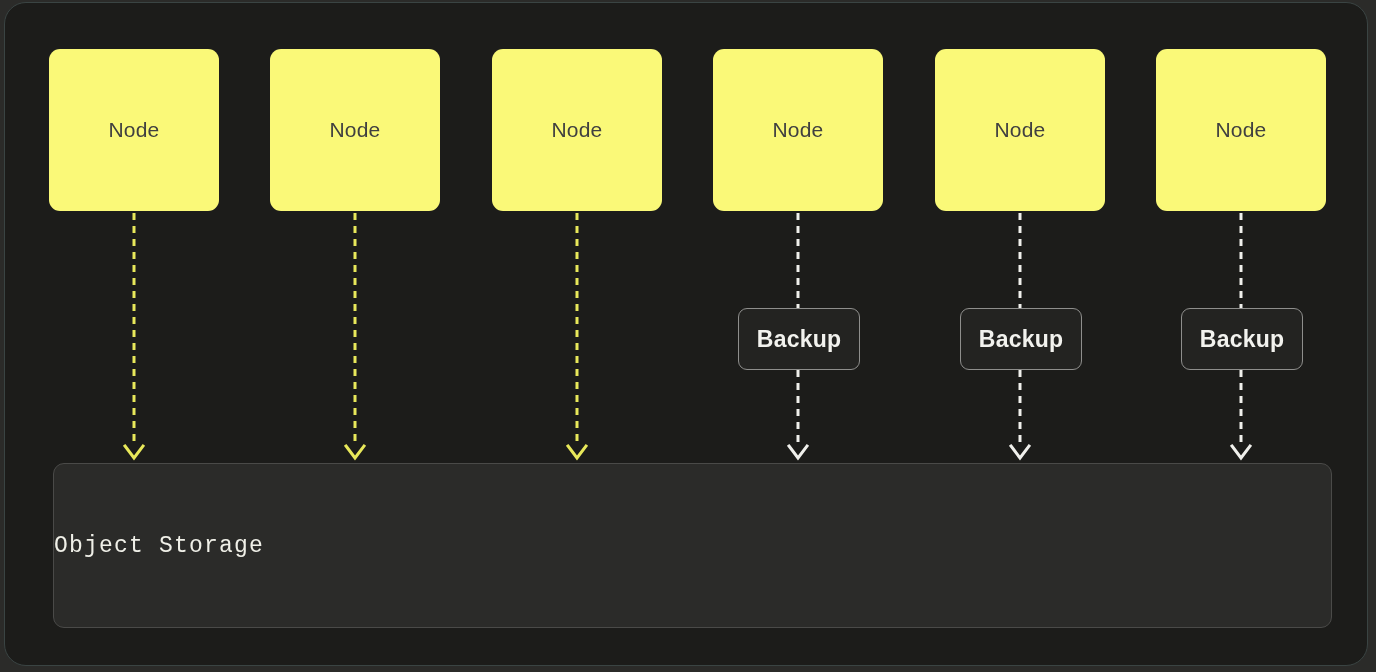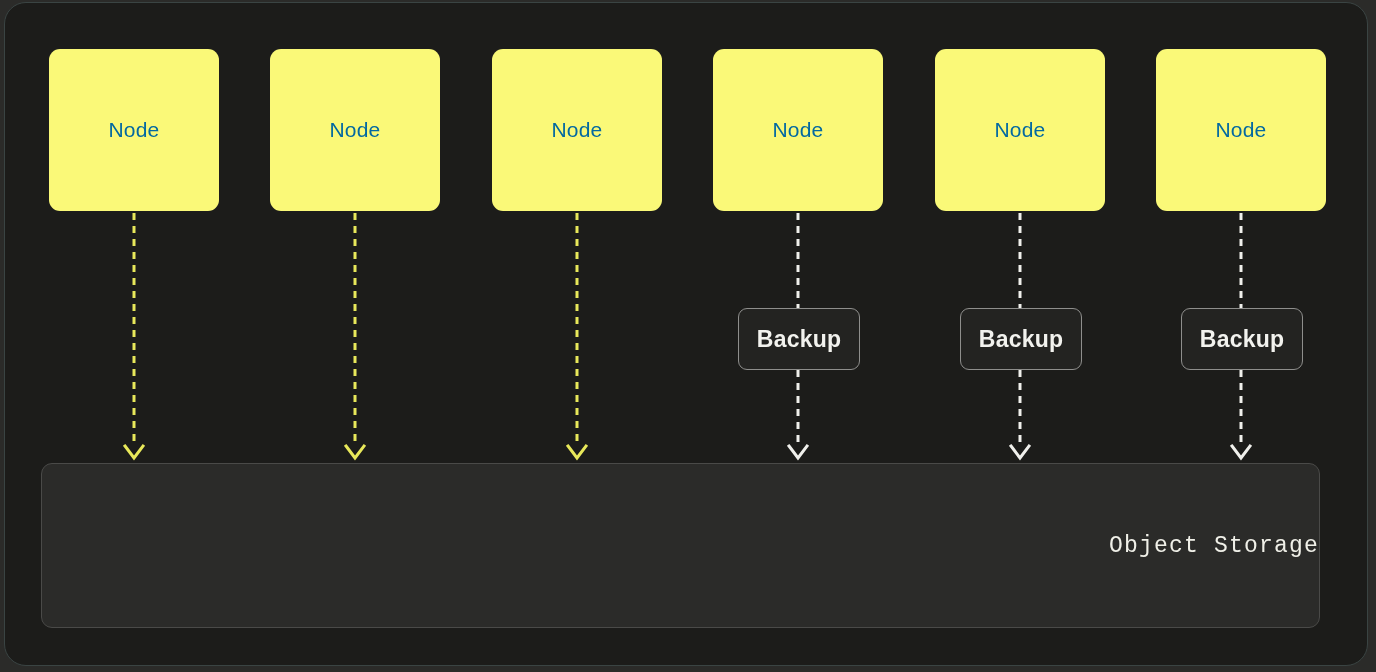--- a/index.html
+++ b/index.html
@@ -40,21 +40,21 @@
     background: #faf978;
     border-radius: 11px;
     display: flex;
     align-items: center;
     justify-content: center;
     box-sizing: border-box;
   }
   .node-label {
     font-family: "Liberation Sans", sans-serif;
     font-size: 21px;
-    color: #0369a1;
+    color: #404040;
     letter-spacing: 0.2px;
   }
 
   
   .backup-box {
     position: absolute;
     width: 122px;
     height: 62px;
     background: #232321;
     border: 1.5px solid #8e8e8c;
@@ -69,30 +69,30 @@
     font-family: "Liberation Sans", sans-serif;
     font-size: 23px;
     font-weight: 600;
     color: #f2f2ee;
     letter-spacing: 0.2px;
   }
 
   
   .storage-box {
     position: absolute;
-    left: 36px;
+    left: 48px;
     top: 460px;
     width: 1279px;
     height: 165px;
     background: #2b2b29;
     border: 1.5px solid #4a4a48;
     border-radius: 11px;
     display: flex;
     align-items: center;
-    justify-content: flex-end;
+    justify-content: flex-start;
     box-sizing: border-box;
   }
   .storage-label {
     font-family: "Liberation Mono", monospace;
     font-size: 23px;
     color: #f0f0e8;
     letter-spacing: 1.2px;
   }
 
   

